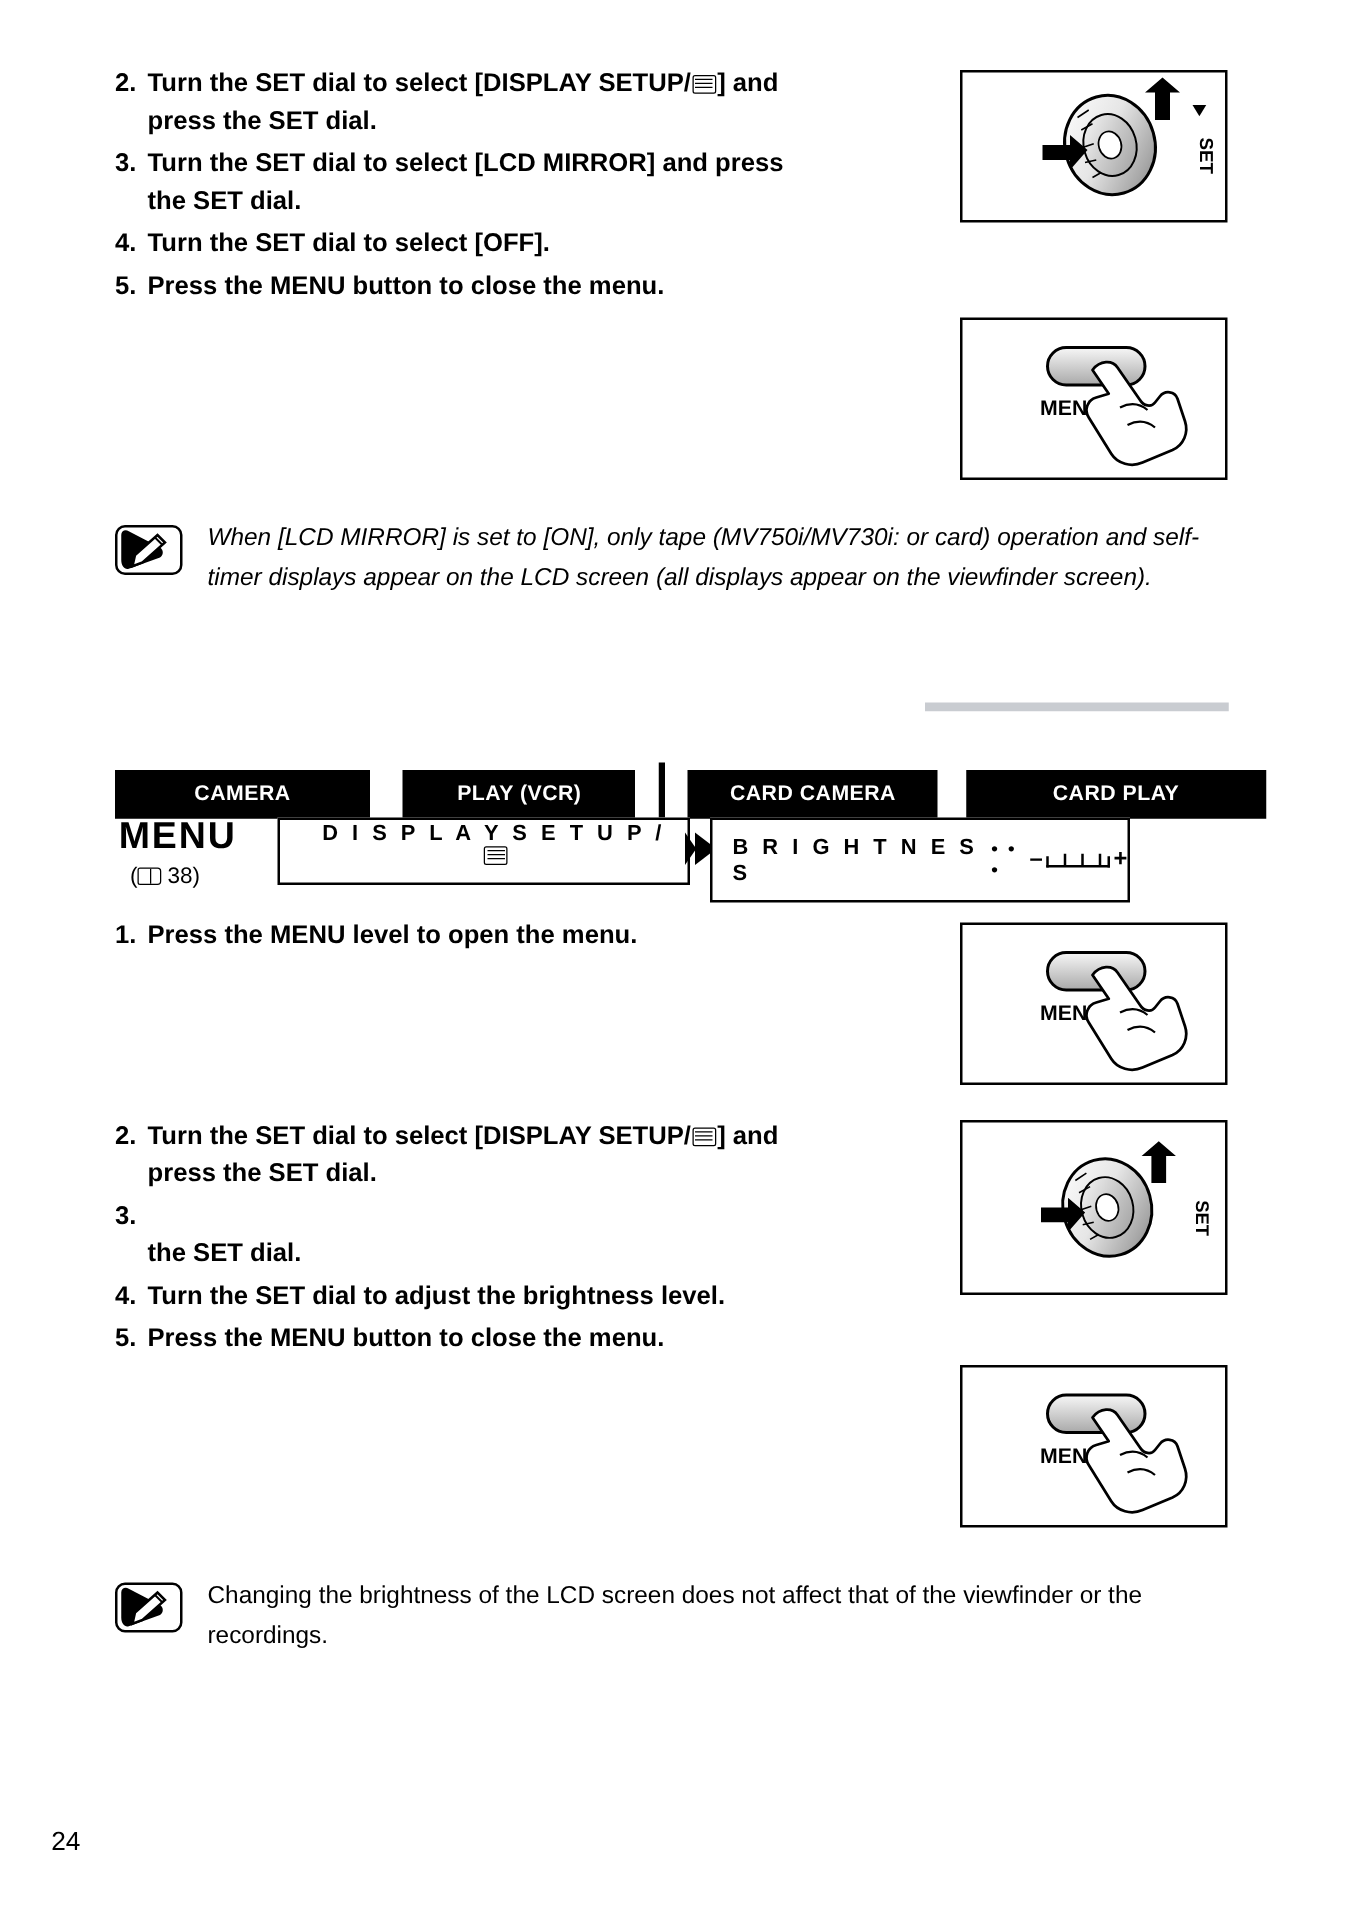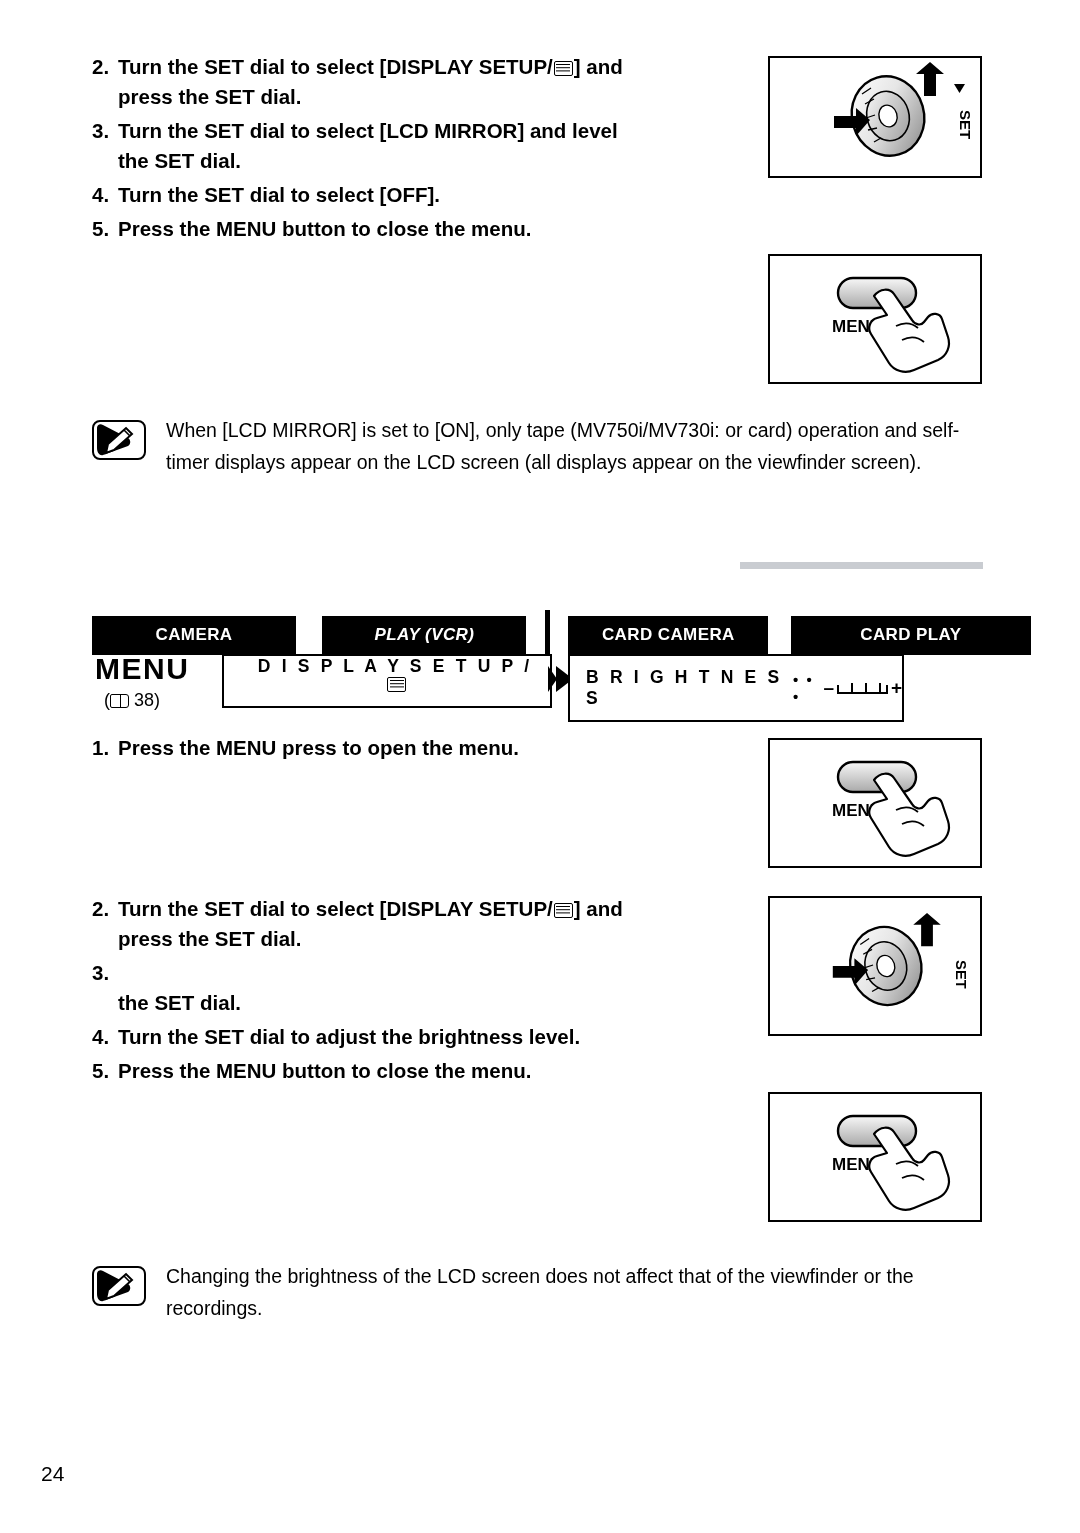--- a/index.html
+++ b/index.html
@@ -96,21 +96,21 @@
     color: #fff;
     font-weight: bold;
     font-size: 17px;
     letter-spacing: .4px;
     text-align: center;
     padding: 9px 0 10px;
     box-sizing: border-box;
     margin-top: 28px;
   }
   .mode.camera { width: 204px; }
-  .mode.play { width: 204px; margin-left: 22px; font-style: italic; }
+  .mode.play { width: 186px; margin-left: 22px; }
   .divider {
     display: inline-block;
     width: 5px; height: 44px;
     background: #000;
     vertical-align: -14px;
     margin: 0 14px;
   }
   .mode.cardcam { width: 200px; }
   .mode.cardplay { width: 240px; margin-left: 18px; }
 
@@ -227,21 +227,21 @@
       <span class="num">2.</span>
       <span class="txt">
         <span>Turn the SET dial to select [DISPLAY SETUP/</span><span class="icon-inline"></span><span>] and</span><br>
         <span>press the SET dial.</span>
       </span>
     </div>
 
     <div class="step">
       <span class="num">3.</span>
       <span class="txt">
-        <span>Turn the SET dial to select [LCD MIRROR] and level</span><br>
+        <span>Turn the SET dial to select [LCD MIRROR] and press</span><br>
         <span>the SET dial.</span>
       </span>
     </div>
 
     <div class="step">
       <span class="num">4.</span>
       <span class="txt">Turn the SET dial to select [OFF].</span>
     </div>
 
     <div class="step">
@@ -301,21 +301,21 @@
   </div>
 
   <div class="note" style="left: 92px; top: 414px; width: 900px;">
     <div class="note-ico" style="left: 0; top: 6px;">
       <svg width="50" height="36" viewBox="0 0 50 36">
         <path d="M3 26 L3 6 C3 3 6 1 9 3 L34 16 C37 18 37 22 34 24 L9 33 C6 34 3 31 3 26 Z" fill="#000"></path>
         <path d="M14 22 L32 6 l6 6 l-18 16 l-8 3 z" fill="#fff" stroke="#000" stroke-width="2"></path>
         <path d="M30 8 l6 6" stroke="#000" stroke-width="1.6"></path>
       </svg>
     </div>
-    <div class="note-txt" style="left: 74px; top: 0; width: 822px;">When [LCD MIRROR] is set to [ON], only tape (MV750i/MV730i: or card) operation and self-timer displays appear on the LCD screen (all displays appear on the viewfinder screen).</div>
+    <div class="note-txt" style="left: 74px; top: 0; width: 822px; font-style: italic;">When [LCD MIRROR] is set to [ON], only tape (MV750i/MV730i: or card) operation and self-timer displays appear on the LCD screen (all displays appear on the viewfinder screen).</div>
   </div>
 
   <div class="heading-rule" style="left: 740px; top: 562px; width: 243px;"></div>
 
   <div class="mode-row">
     <span class="mode camera">CAMERA</span>
     <span class="mode play">PLAY (VCR)</span>
     <span class="divider"></span>
     <span class="mode cardcam">CARD CAMERA</span>
     <span class="mode cardplay">CARD PLAY</span>
@@ -345,21 +345,21 @@
           <span style="left:26px;"></span>
           <span style="left:40px;"></span>
       </span>
       <span style="font-size:19px;">+</span>
     </span>
   </div>
 
   <div class="steps" style="top: 733px;">
     <div class="step">
       <span class="num">1.</span>
-      <span class="txt">Press the MENU press to open the menu.</span>
+      <span class="txt">Press the MENU level to open the menu.</span>
     </div>
   </div>
 
   <div class="panel" style="left: 768px; top: 738px; width: 214px; height: 130px;">
     <svg width="210" height="126" viewBox="0 0 210 126">
       <rect x="68" y="22" width="78" height="30" rx="15" fill="url(#btn)" stroke="#000" stroke-width="2.4"></rect>
       <text x="62" y="76" font-family="Liberation Sans, sans-serif" font-size="17" font-weight="bold">MENU</text>
       <path d="M104 40 c6 -8 16 -8 20 -2 l18 26 c3 5 9 6 12 2 l4 -5 c4 -5 12 -4 14 2 l6 18 c3 9 -1 19 -10 23 l-24 10 c-9 4 -20 1 -25 -7 l-18 -29 c-4 -6 -1 -14 6 -16 l10 -3 z" fill="#ffffff" stroke="#000" stroke-width="2.2" stroke-linejoin="round"></path>
       <path d="M126 70 c8 -4 16 -3 22 2" fill="none" stroke="#000" stroke-width="1.8"></path>
       <path d="M132 84 c8 -4 16 -3 22 2" fill="none" stroke="#000" stroke-width="1.8"></path>

